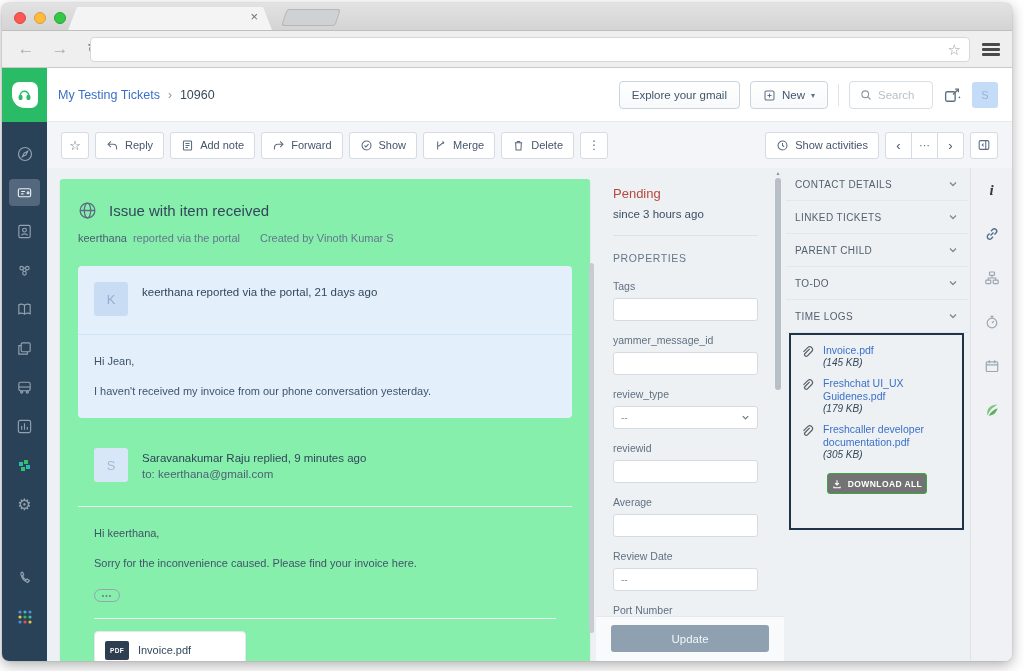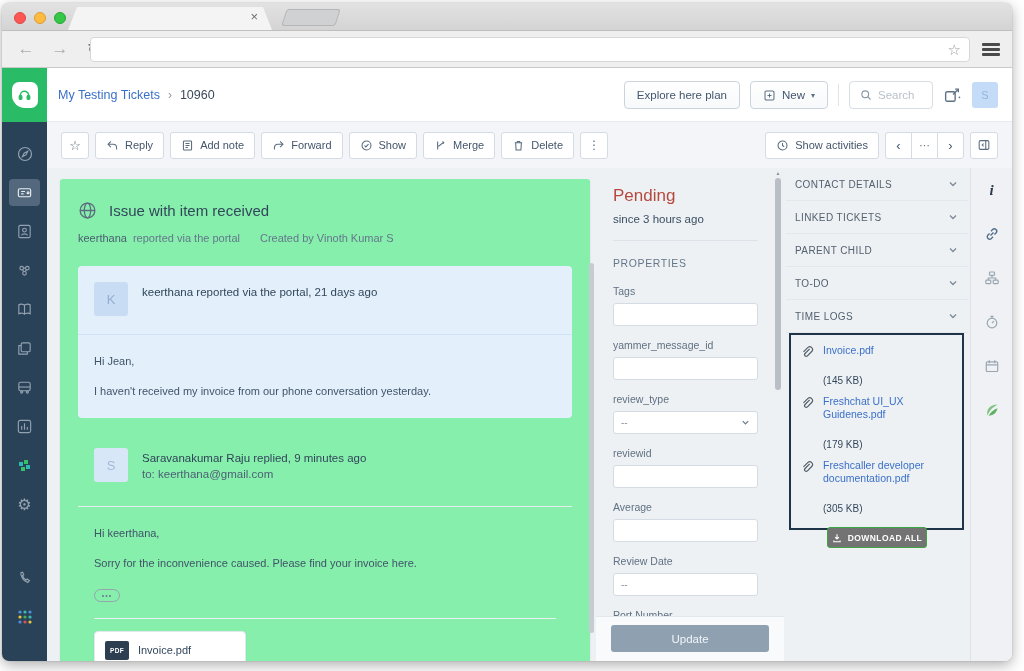--- a/index.html
+++ b/index.html
@@ -88,21 +88,21 @@
 .mdivider { border-top:1px solid #edf0f3; margin:16px 0 12px 0; }
 .attachcard { display:flex; align-items:center; gap:9px; width:152px; height:38px; border:1px solid #e3e8ed; border-radius:4px; background:#fff; padding:0 10px; box-shadow:0 1px 2px rgba(35,50,66,.06); }
 .pdfbadge { background:#2c3e50; color:#fff; font-size:6.5px; font-weight:bold; border-radius:2px; padding:3px 5px; letter-spacing:.3px; }
 .attachname { font-size:11px; color:#33475b; }
 
 
 .convscroll { position:absolute; left:542px; top:95px; width:5px; height:370px; background:#c6ccd2; border-radius:3px; }
 
 
 .props { position:absolute; left:549px; width:176px; top:0; bottom:0; padding:18px 14px 50px 17px; overflow:hidden; }
-.pstatus { font-size:17px; margin-bottom:7px; }
+.pstatus { font-size:13px; margin-bottom:7px; }
 .psince { font-size:11.5px; color:#3a4e63; }
 .phr { border:none; border-top:1px solid #dde2e8; margin:15px 0 16px 0; }
 .ptitle { font-size:10.5px; color:#64778a; letter-spacing:.6px; margin-bottom:16px; }
 .field { margin-bottom:13px; }
 .flabel { font-size:10.5px; color:#5f7182; margin-bottom:6px; }
 .finput { width:100%; height:23px; border:1px solid #d4dbe2; border-radius:3px; background:#fff; font-size:11px; color:#55606b; padding:0 7px; outline:none; font-family:"Liberation Sans", sans-serif; }
 .fselect { width:100%; height:23px; border:1px solid #d4dbe2; border-radius:3px; background:#fff; font-size:10px; color:#8a98a5; padding:0 7px; display:flex; align-items:center; justify-content:space-between; cursor:pointer; }
 .props-footer { position:absolute; left:549px; width:188px; bottom:0; height:45px; background:#f8fafb; border-top:1px solid #e3e8ed; z-index:3; display:flex; align-items:flex-start; justify-content:center; padding-top:8px; }
 .updatebtn { width:158px; height:27px; border:none; border-radius:3px; background:#8fa1b1; color:#f1f5f8; font-size:11.5px; cursor:pointer; font-family:"Liberation Sans", sans-serif; }
 .pscrollbar { position:absolute; left:727px; width:8px; top:0; bottom:46px; }
@@ -113,21 +113,21 @@
 .sections { position:absolute; left:739px; width:182px; top:0; bottom:0; }
 .srow { height:33px; display:flex; align-items:center; justify-content:space-between; padding:0 10px 0 9px; border-bottom:1px solid #e3e7eb; cursor:pointer; }
 .srow-label { font-size:10px; color:#53616f; letter-spacing:.4px; }
 .chev { color:#7c8a97; display:flex; }
 .attachbox { position:absolute; left:3px; right:4px; top:165px; height:197px; border:2px solid #1f3349; }
 .ab-head { display:flex; align-items:center; justify-content:space-between; padding:10px 9px 4px 7px; }
 .ab-title { font-size:10px; color:#53616f; letter-spacing:.3px; }
 .ab-item { display:flex; gap:9px; padding:9px 6px 0 9px; }
 .clip { color:#55606b; flex:none; padding-top:1px; }
 .ab-name { font-size:10.5px; color:#3a70c9; line-height:13px; cursor:pointer; }
-.ab-size { font-size:10px; color:#33475b; margin-top:18px; }
+.ab-size { font-size:10px; color:#33475b; margin-top:0;font-style:italic; }
 .dlbtn { display:flex; align-items:center; gap:6px; margin:13px 0 0 36px; width:100px; height:21px; justify-content:center;
   background:#737373; border:1px solid #3da642; border-radius:3px; color:#fff; font-size:8.5px; font-weight:bold; letter-spacing:.4px; cursor:pointer; }
 
 
 .rail { position:absolute; left:923px; right:0; top:0; bottom:0; background:#eff1f4; border-left:1px solid #dfe3e7; display:flex; flex-direction:column; align-items:center; padding-top:12px; gap:24px; }
 .ricon { width:20px; height:20px; display:flex; align-items:center; justify-content:center; cursor:pointer; }
 .info-i { font-family:"Liberation Serif", serif; font-style:italic; font-weight:bold; font-size:15px; color:#2c3a49; }
 svg { display:block; }
 </style>
 </head>
@@ -173,21 +173,21 @@
           </svg>
         </div>
       </div>
       <div class="crumbs">
         <a class="crumb-link">My Testing Tickets</a>
         <span class="crumb-sep">›</span>
         <span class="crumb-cur">10960</span>
       </div>
       <div class="hright">
         <button class="btn">
-          <span>Explore here plan</span>
+          <span>Explore your gmail</span>
         </button>
         <button class="btn">
           <span>
                 <svg width="13" height="13" viewBox="0 0 16 16" fill="none" stroke="#5f7183" stroke-width="1.3">
                   <rect x="2.5" y="2.5" width="11" height="11" rx="1.5"></rect>
                   <path d="M8 5.5v5M5.5 8h5"></path>
                 </svg>
               </span>
           <span>New</span>
           <span style="font-size:8px;color:#5f7183">▾</span>

